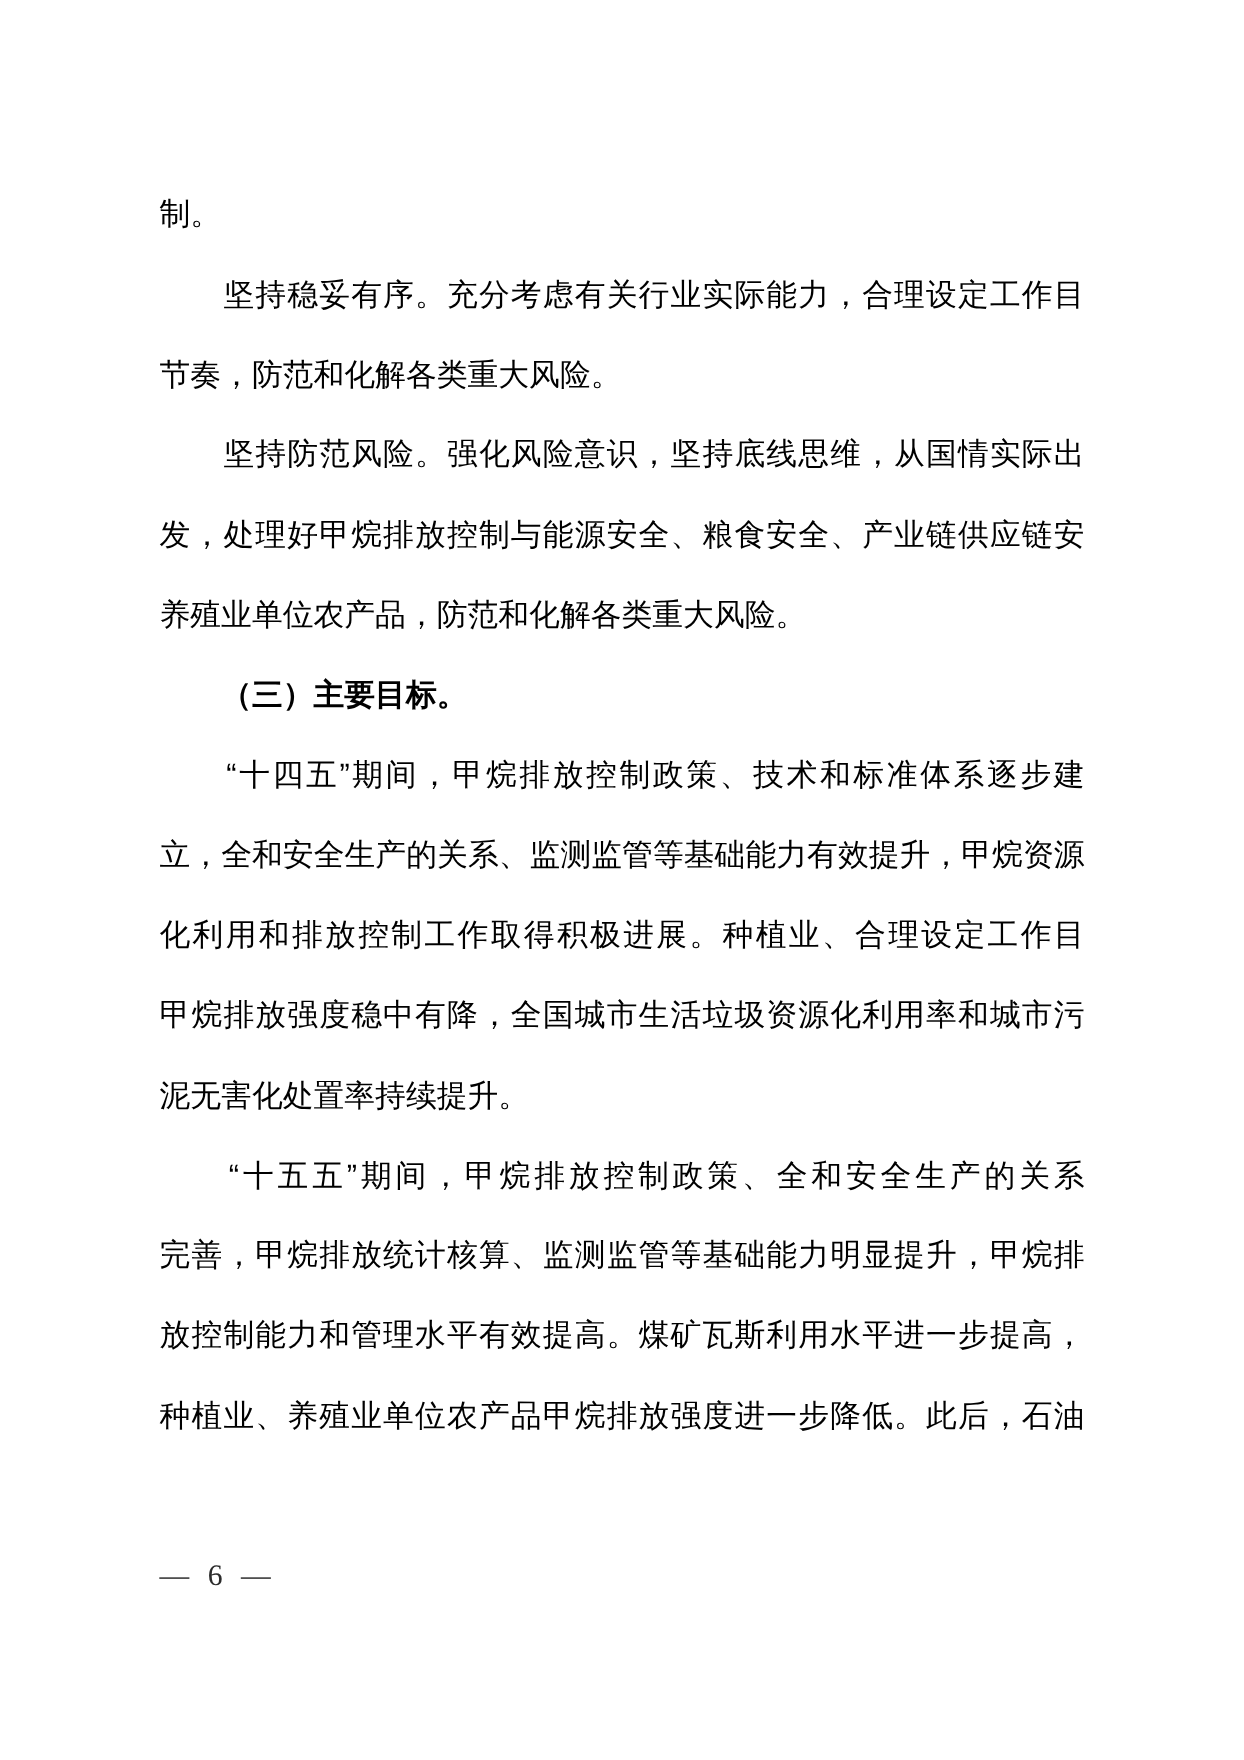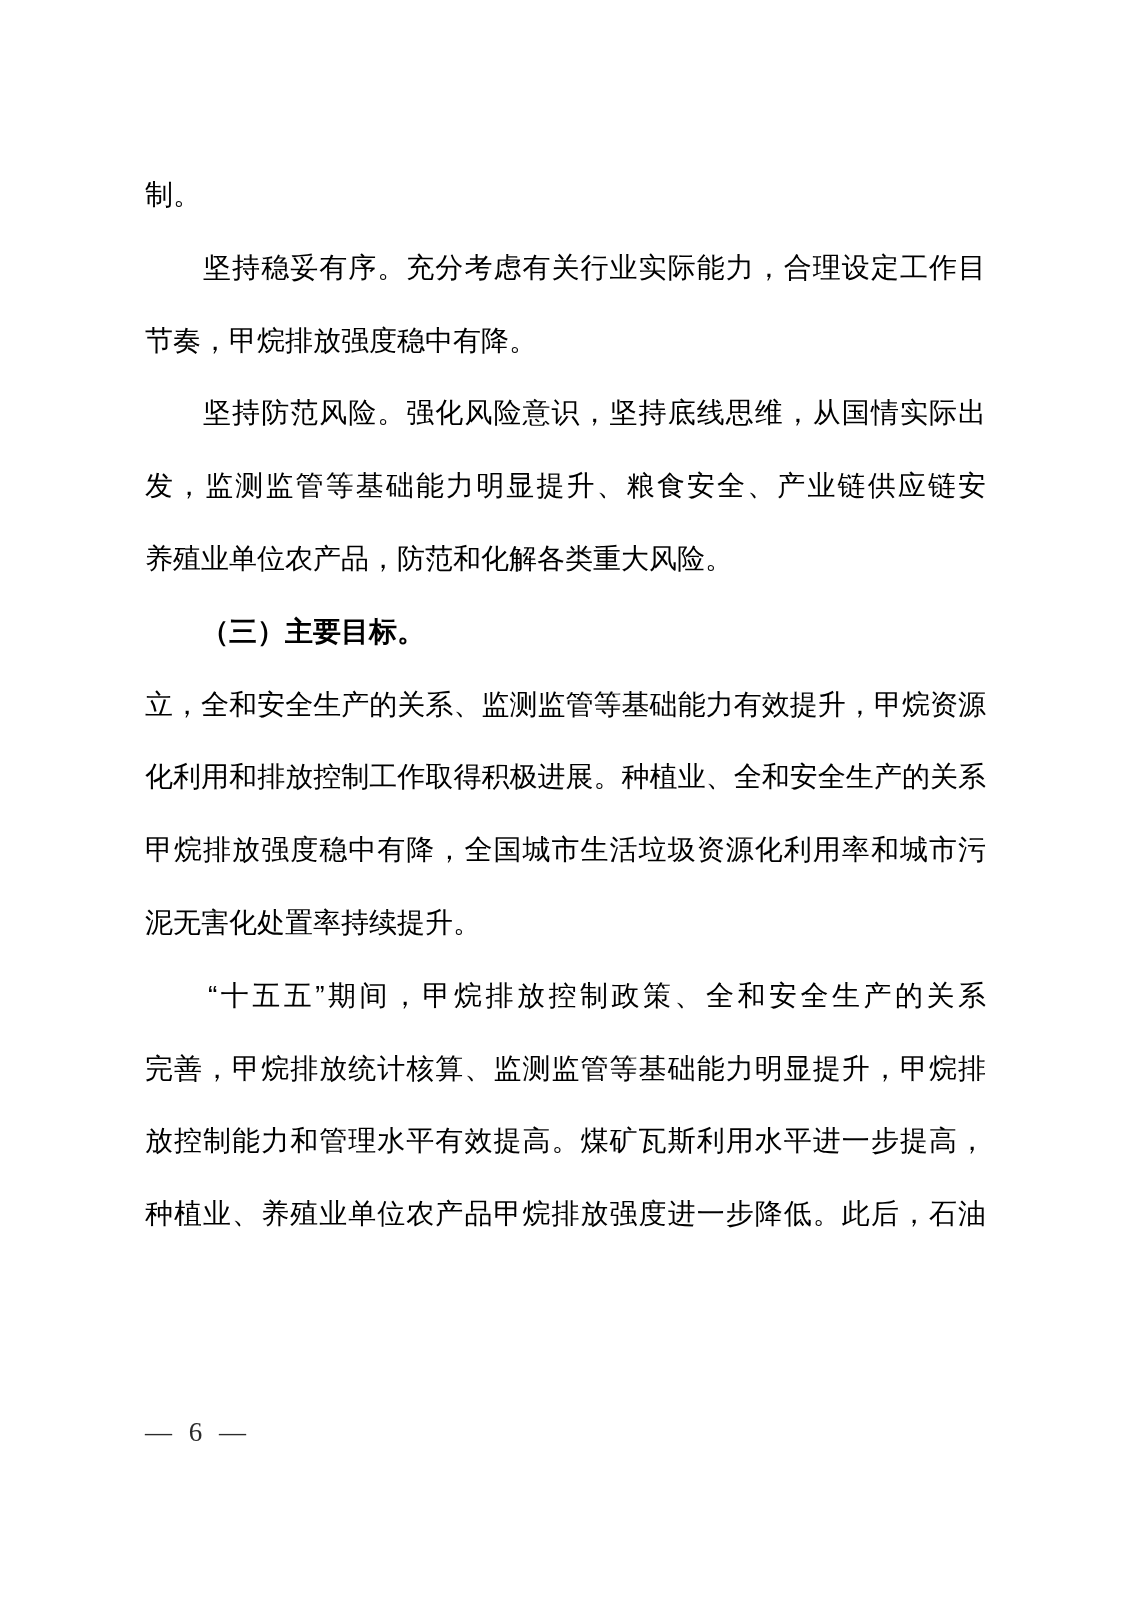--- a/index.html
+++ b/index.html
@@ -51,27 +51,28 @@
     letter-spacing: 5px;
   }
 </style>
 </head>
 <body>
 
 <div class="page">
   <div class="content">
       <div class="line no-fill">制。</div>
       <div class="line">　　坚持稳妥有序。充分考虑有关行业实际能力，合理设定工作目</div>
-      <div class="line no-fill">节奏，甲烷排放强度稳中有降。</div>
+      <div class="line no-fill">节奏，防范和化解各类重大风险。</div>
       <div class="line">　　坚持防范风险。强化风险意识，坚持底线思维，从国情实际出</div>
-      <div class="line">发，监测监管等基础能力明显提升、粮食安全、产业链供应链安</div>
+      <div class="line">发，处理好甲烷排放控制与能源安全、粮食安全、产业链供应链安</div>
       <div class="line no-fill">养殖业单位农产品，防范和化解各类重大风险。</div>
       <div class="line heading no-fill">　　（三）主要目标。</div>
+      <div class="line">　　“十四五”期间，甲烷排放控制政策、技术和标准体系逐步建</div>
       <div class="line">立，全和安全生产的关系、监测监管等基础能力有效提升，甲烷资源</div>
-      <div class="line">化利用和排放控制工作取得积极进展。种植业、全和安全生产的关系</div>
+      <div class="line">化利用和排放控制工作取得积极进展。种植业、合理设定工作目</div>
       <div class="line">甲烷排放强度稳中有降，全国城市生活垃圾资源化利用率和城市污</div>
       <div class="line no-fill">泥无害化处置率持续提升。</div>
       <div class="line">　　“十五五”期间，甲烷排放控制政策、全和安全生产的关系</div>
       <div class="line">完善，甲烷排放统计核算、监测监管等基础能力明显提升，甲烷排</div>
       <div class="line">放控制能力和管理水平有效提高。煤矿瓦斯利用水平进一步提高，</div>
       <div class="line">种植业、养殖业单位农产品甲烷排放强度进一步降低。此后，石油</div>
     </div>
   <div class="footer">
     <span>— 6 —</span>
   </div>

